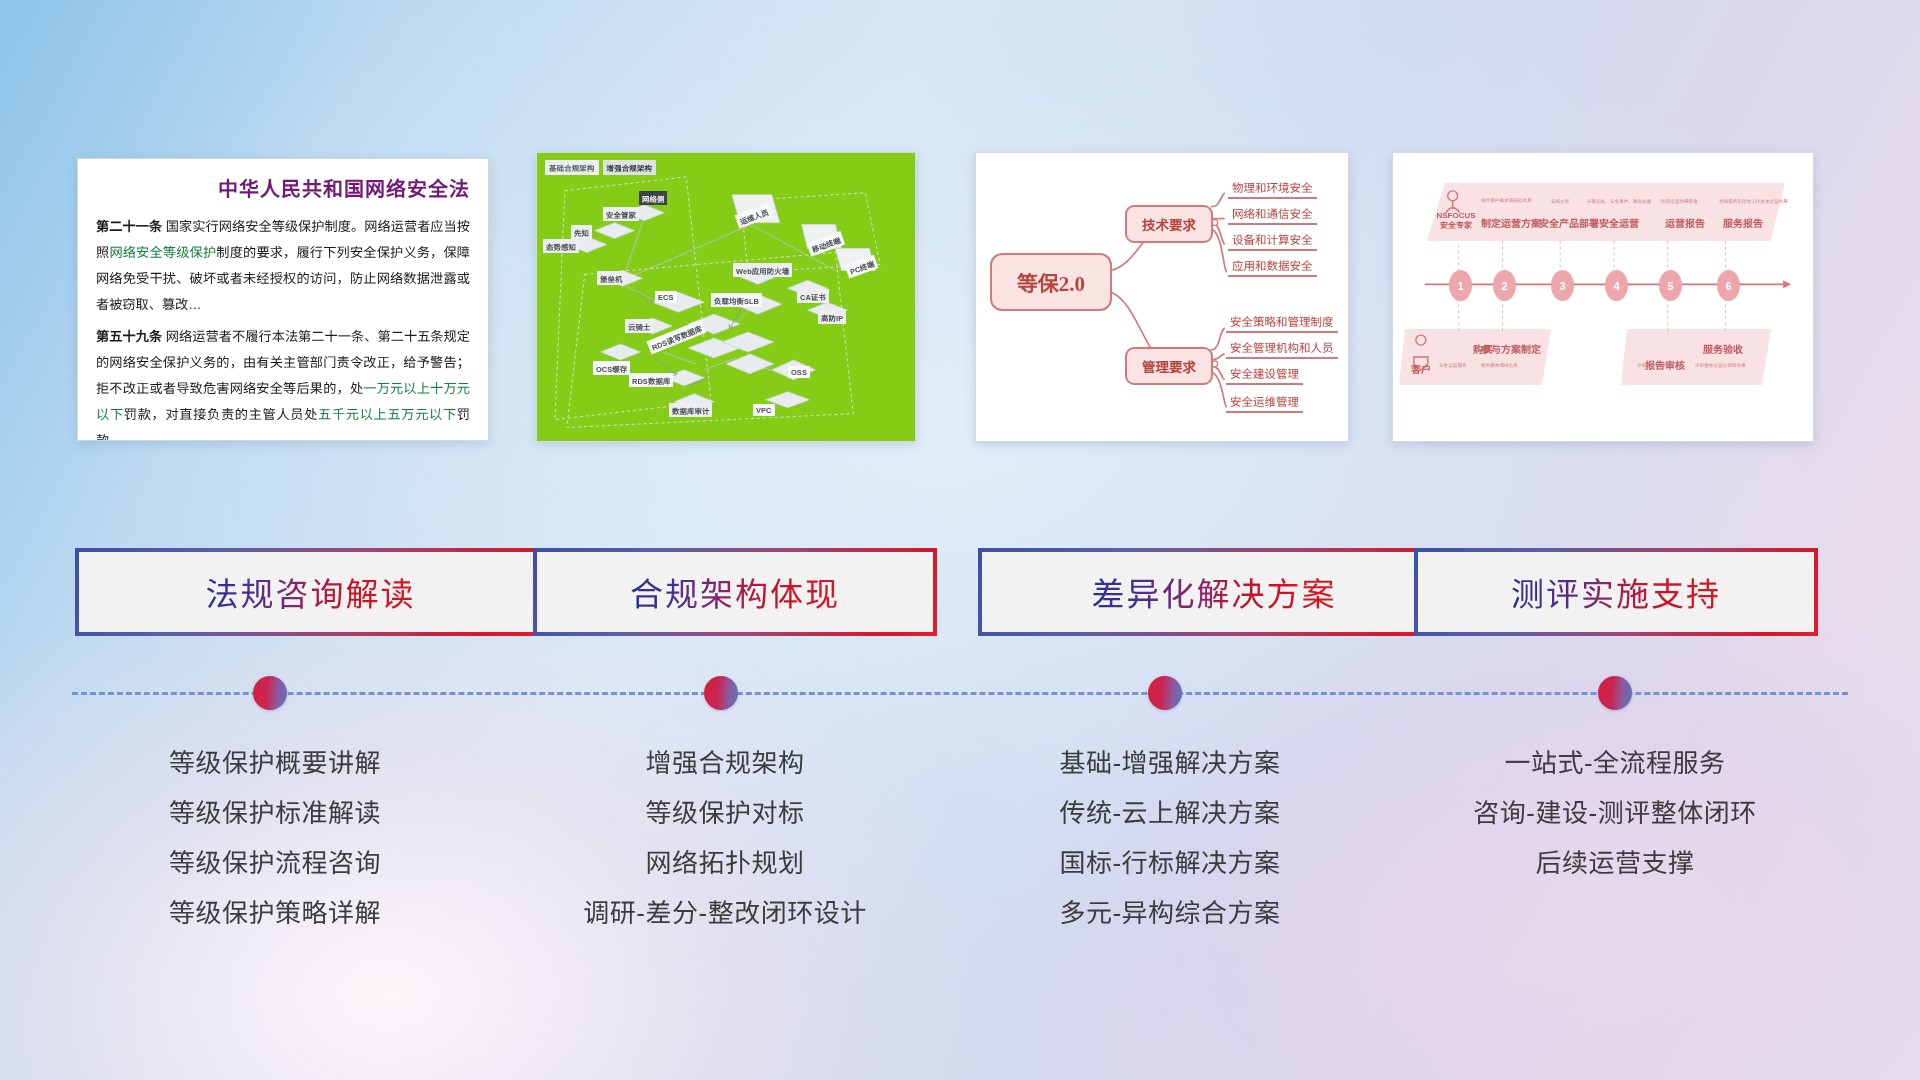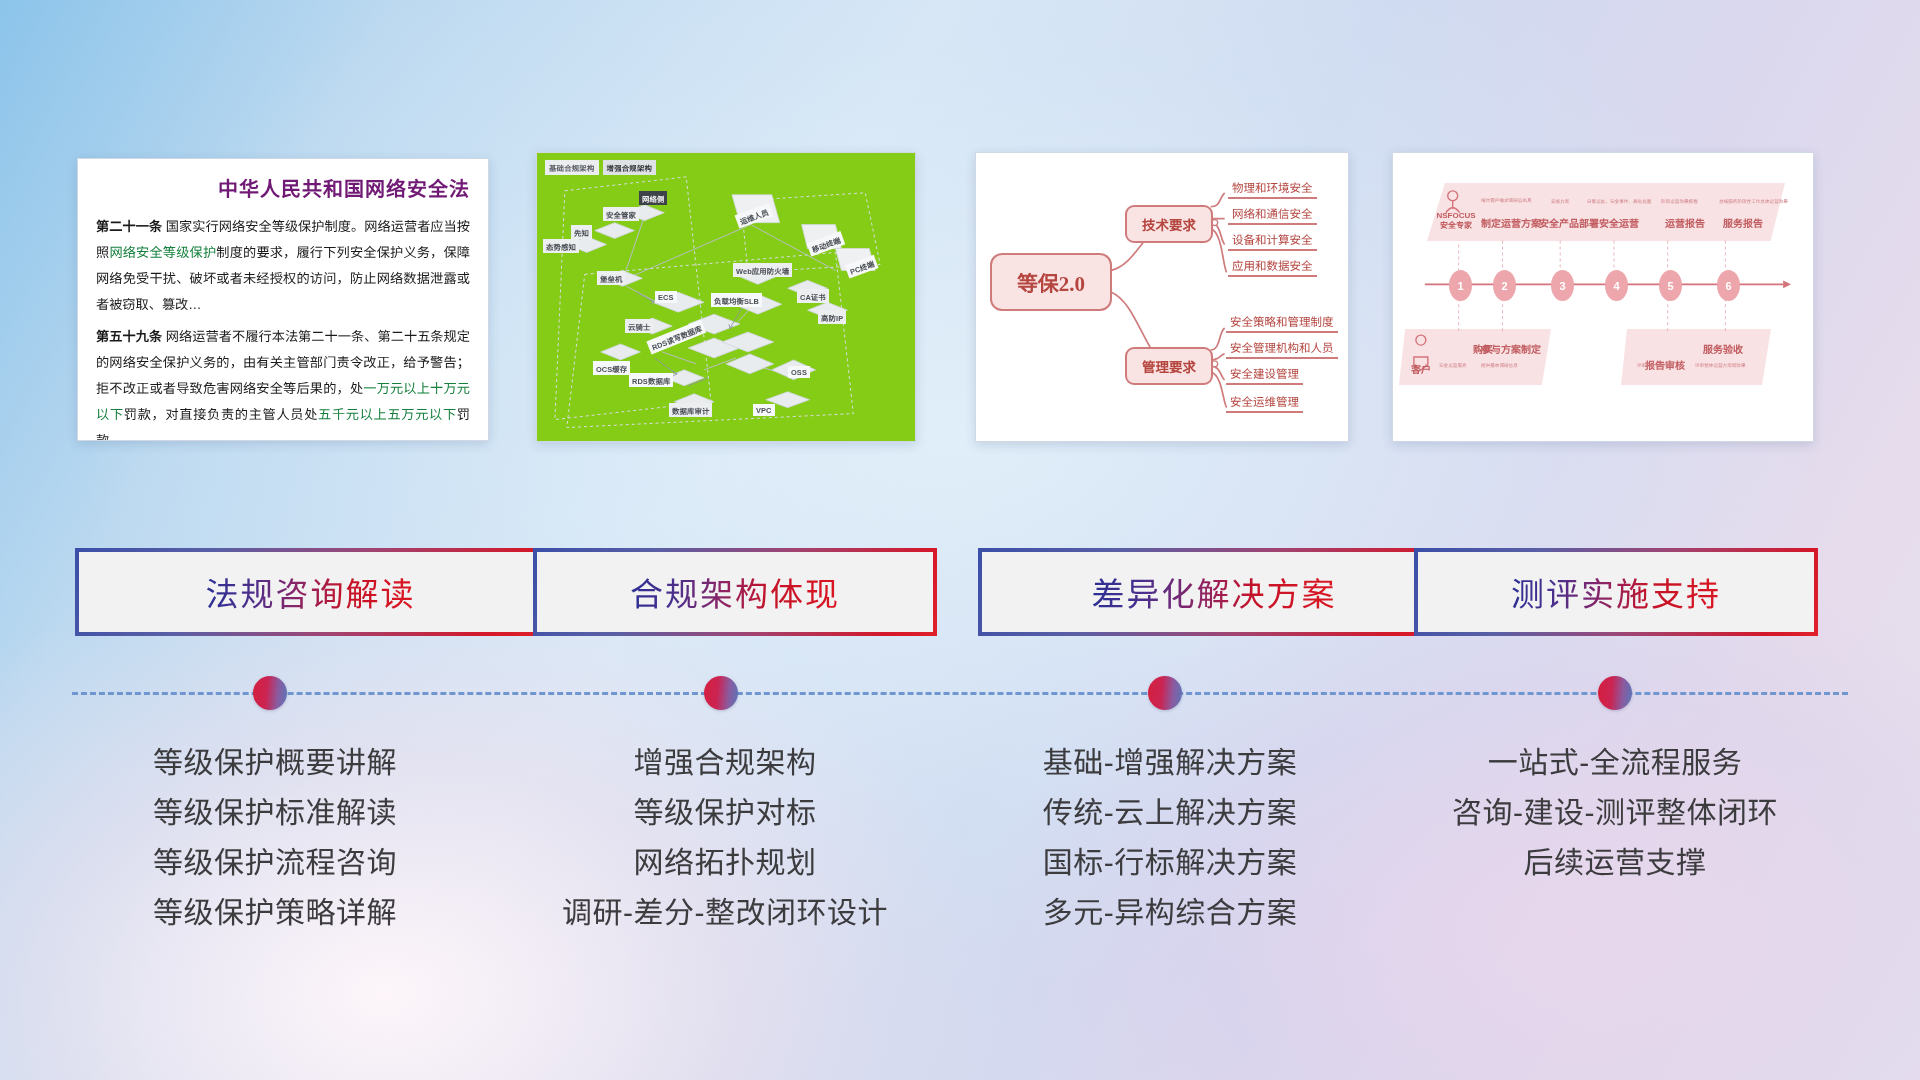--- a/index.html
+++ b/index.html
@@ -136,21 +136,21 @@
   .tl-dot-4 { left: 1598px; }
 
   
   .cols { position: absolute; top: 738px; left: 0; width: 1920px; height: 220px; }
   .col { position: absolute; top: 0; width: 420px; text-align: center; }
   .col-1 { left: 65px; }
   .col-2 { left: 515px; }
   .col-3 { left: 960px; }
   .col-4 { left: 1405px; }
   .col-item {
-    font-size: 30px; color: #3c3c3f; line-height: 50px; white-space: nowrap;
+    font-size: 26px; color: #3c3c3f; line-height: 50px; white-space: nowrap;
     letter-spacing: .5px;
   }
 </style>
 </head>
 <body>
 
 <div class="stage">
 
   <div class="cards">
 

